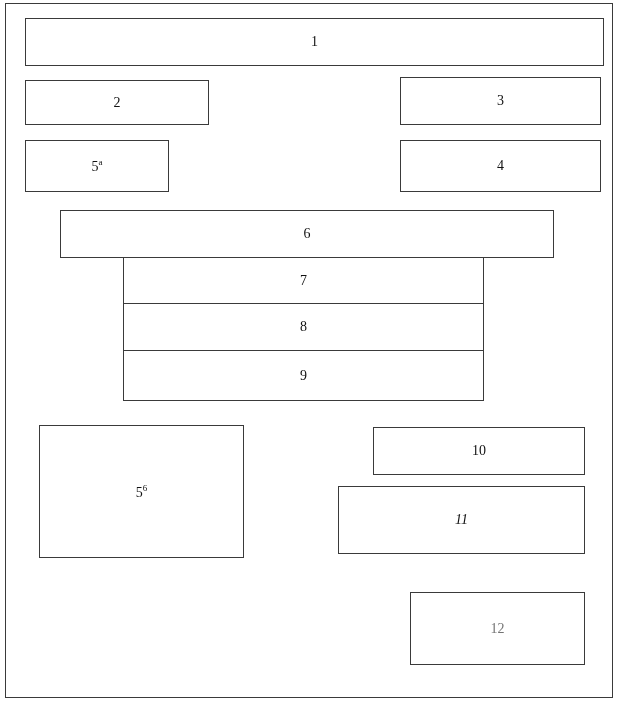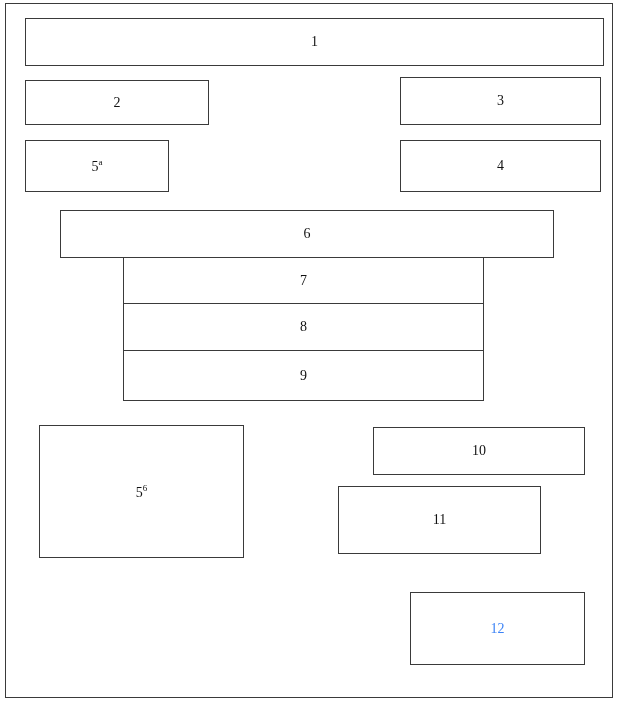--- a/index.html
+++ b/index.html
@@ -90,20 +90,20 @@
       </div>
       <div class="box" style="left: 123px; top: 350px; width: 361px; height: 51px; border-color: rgb(58, 58, 58);">
         <span class="box-label" style="color: rgb(17, 17, 17);">9</span>
       </div>
       <div class="box" style="left: 15px; top: 425px; width: 205px; height: 133px; border-color: rgb(58, 58, 58); margin-left: 24px;">
         <span class="box-label" style="color: rgb(17, 17, 17);">5<sup>6</sup></span>
       </div>
       <div class="box" style="left: 373px; top: 427px; width: 212px; height: 48px; border-color: rgb(58, 58, 58);">
         <span class="box-label" style="color: rgb(17, 17, 17); text-align: center;">10</span>
       </div>
-      <div class="box" style="left: 338px; top: 486px; width: 203px; height: 68px; border-color: rgb(58, 58, 58);">
+      <div class="box" style="left: 338px; top: 486px; width: 247px; height: 68px; border-color: rgb(58, 58, 58); font-style: italic;">
         <span class="box-label" style="color: rgb(17, 17, 17);">11</span>
       </div>
       <div class="box" style="left: 410px; top: 592px; width: 175px; height: 73px; border-color: rgb(58, 58, 58);">
-        <span class="box-label" style="color: #3b82f6;">12</span>
+        <span class="box-label" style="color: #737373;">12</span>
       </div>
     </div>
 </div>
 
 </body></html>

